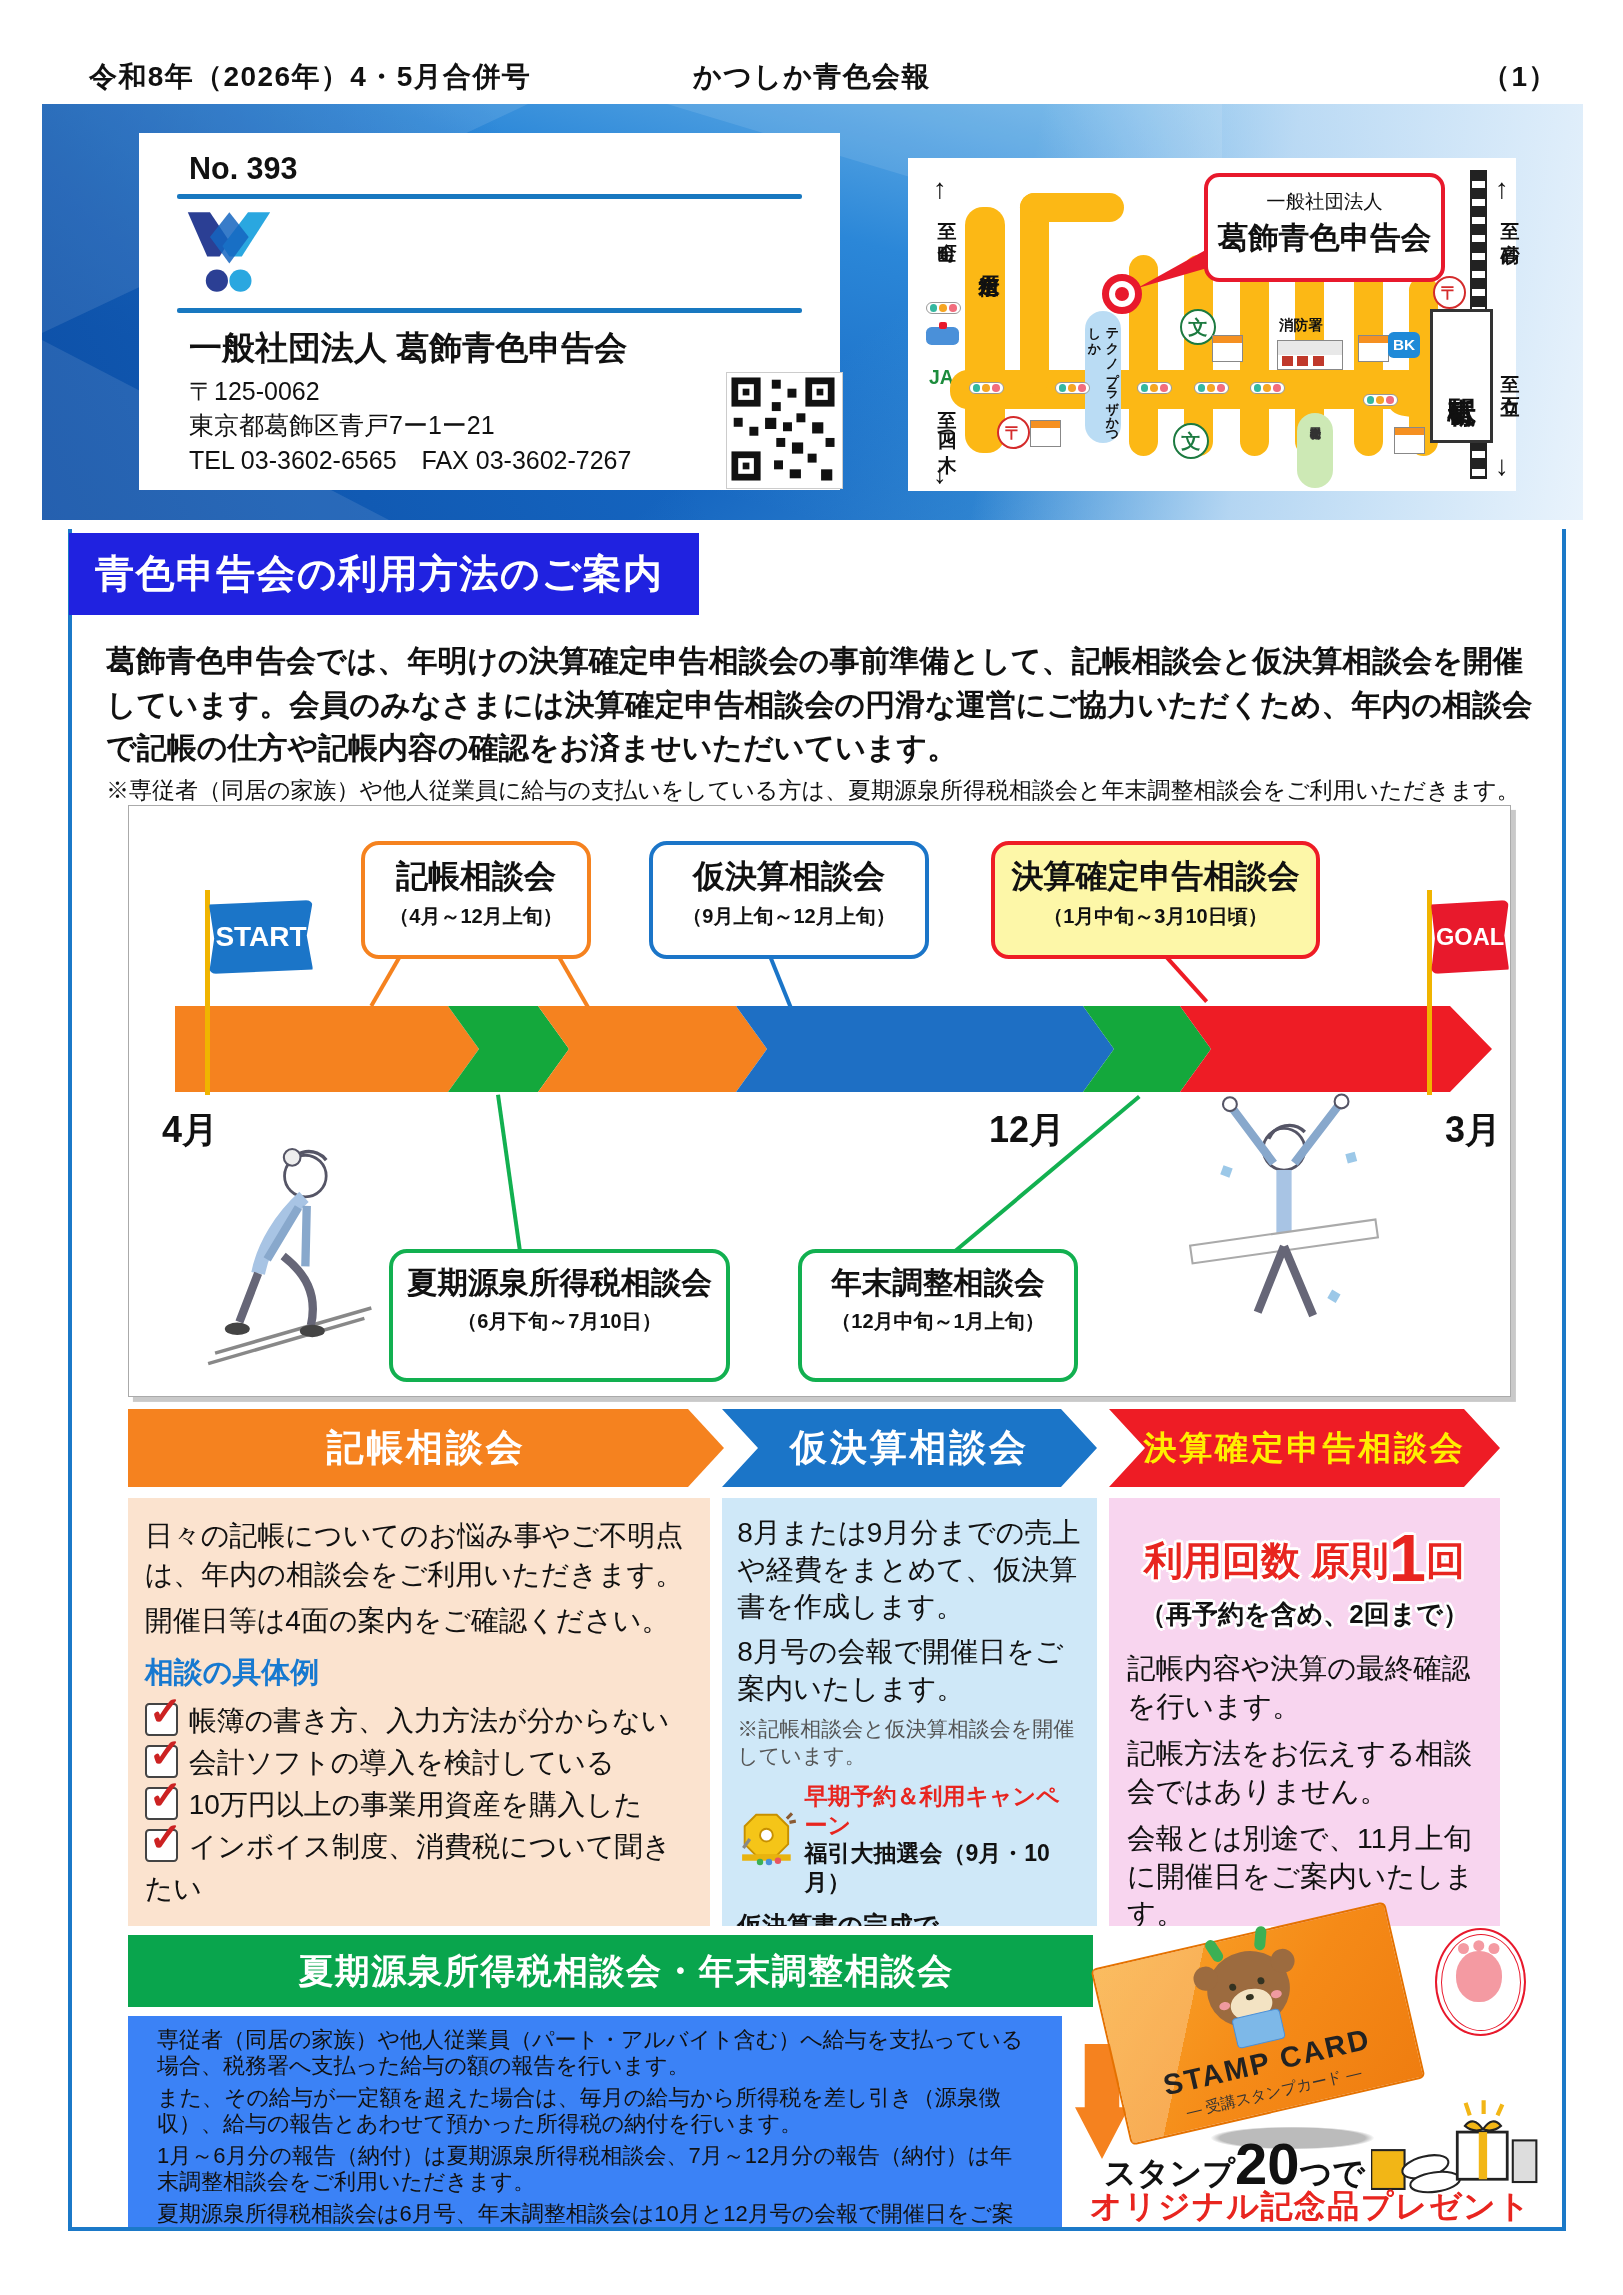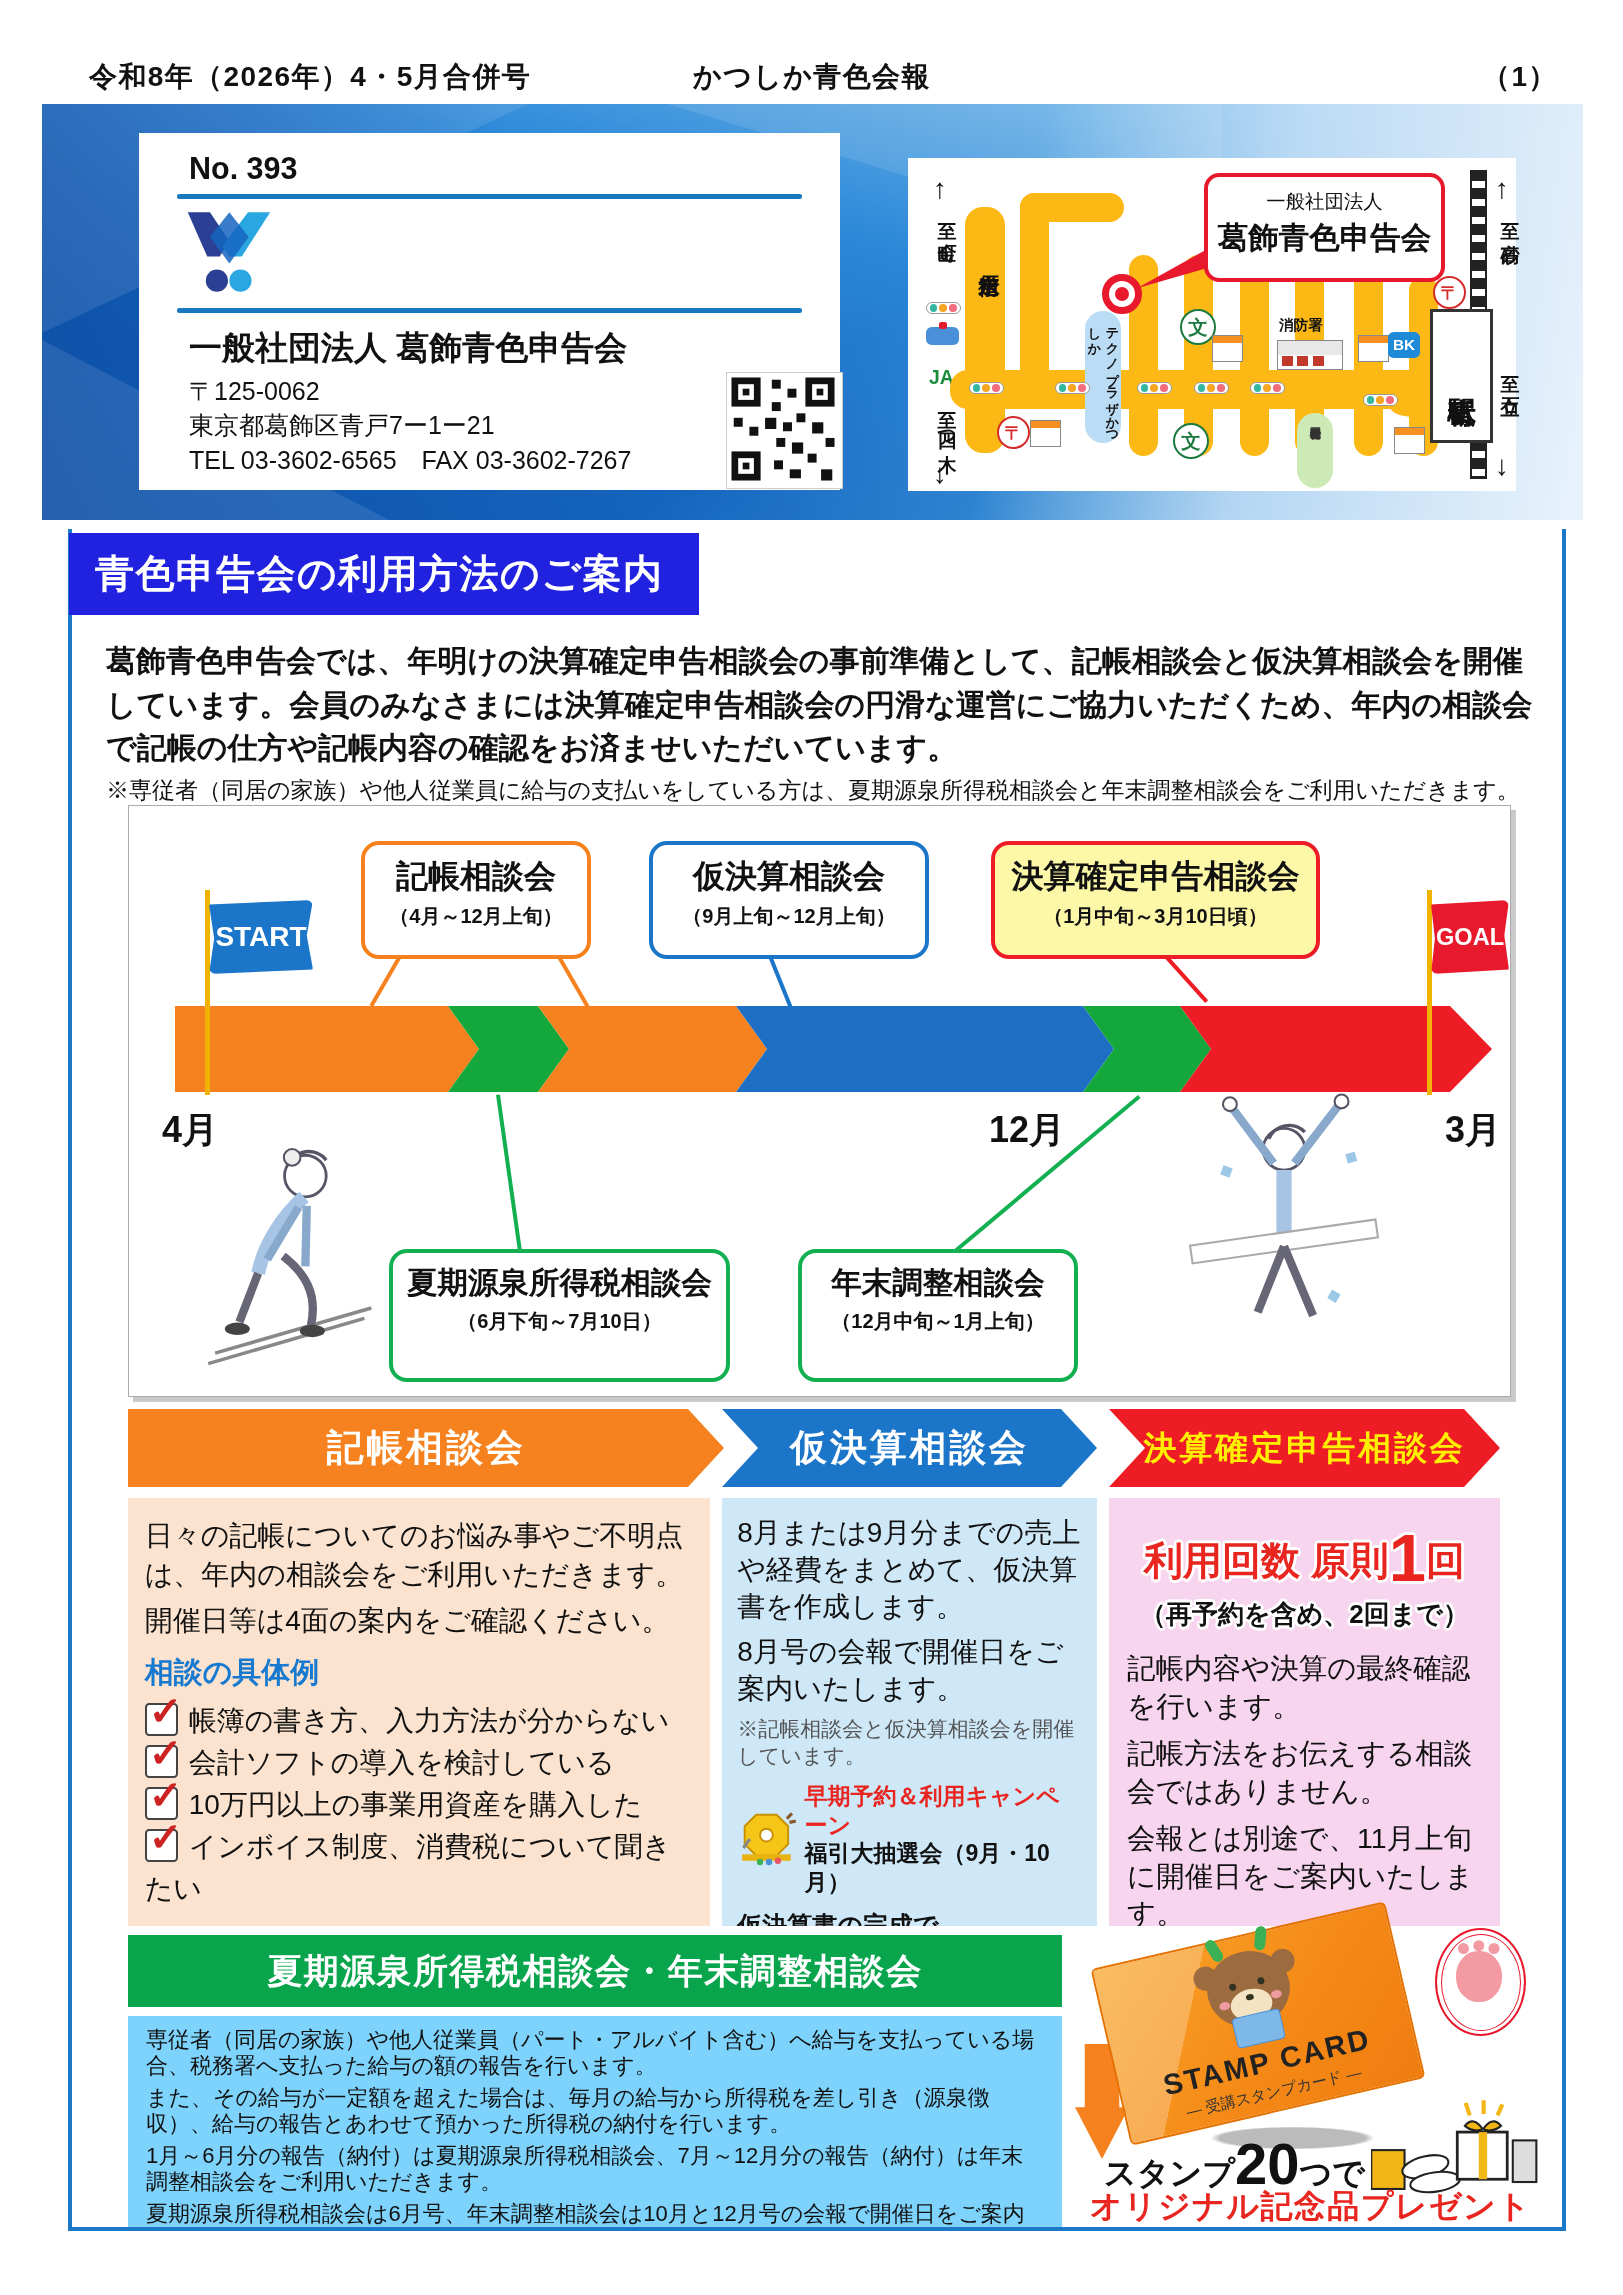--- a/index.html
+++ b/index.html
@@ -63,22 +63,22 @@
          display:flex;align-items:center;justify-content:center;letter-spacing:2.8px;}
   .h1{clip-path:polygon(0 0,calc(100% - 36px) 0,100% 50%,calc(100% - 36px) 100%,0 100%);}
   .h23{clip-path:polygon(0 0,calc(100% - 36px) 0,100% 50%,calc(100% - 36px) 100%,0 100%,36px 50%);}
   .cbody{position:absolute;top:1498px;height:428px;overflow:hidden;}
   .check{display:inline-block;width:29px;height:29px;border:2.1px solid #444;border-radius:4.2px;background:#fff;
          position:relative;margin-right:11px;vertical-align:-5.6px;}
   .check::after{content:"✓";color:#cc2222;font-size:40px;font-weight:bold;position:absolute;left:2.1px;top:-14px;line-height:1;}
   .outline{text-shadow:-2.1px -2.1px 0 #fff,2.1px -2.1px 0 #fff,-2.1px 2.1px 0 #fff,2.1px 2.1px 0 #fff,0 -2.8px 0 #fff,0 2.8px 0 #fff,-2.8px 0 0 #fff,2.8px 0 0 #fff;}
   
   .ghead{left:128px;top:1935px;width:934px;height:72px;background:#09a54d;color:#fff;font-size:35px;
-         font-weight:bold;display:flex;align-items:center;justify-content:center;letter-spacing:1.4px;}
-  .gbody{left:128px;top:2016px;width:934px;height:211px;background:#7dd3fc;padding:11px 18px;box-sizing:border-box;
+         font-weight:bold;display:flex;align-items:center;justify-content:center;letter-spacing:1.4px;padding-left:31px;}
+  .gbody{left:128px;top:2016px;width:934px;height:211px;background:#3b82f6;padding:11px 29px;box-sizing:border-box;
          font-size:22px;line-height:1.16;overflow:hidden;}
   .gbody p{margin:0 0 7px 0;}
   .scard{left:1107px;top:1933px;width:298px;height:177px;transform:rotate(-13deg);
          background:linear-gradient(135deg,#f9a62b,#f58a17 55%,#ef7d10);
          border:2.1px solid #e57200;border-radius:5.6px;z-index:2;}
   .oval{left:1435px;top:1928px;width:87px;height:104px;border:2.8px solid #e8192c;border-radius:50%;background:#fff;}
   .oval::before{content:"";position:absolute;left:3.5px;top:3.5px;right:3.5px;bottom:3.5px;border:1.4px solid #e8192c;border-radius:50%;}
   .frame{background:#1b79c8;}
   .present{position:relative;font-size:32px;font-weight:bold;color:#e8251f;letter-spacing:1.4px;padding:4.2px 9.7px;}
   .present::before{content:"";position:absolute;left:0;top:7px;right:0;bottom:0;background:#faf6a3;transform:skewX(-18deg);z-index:-1;}

